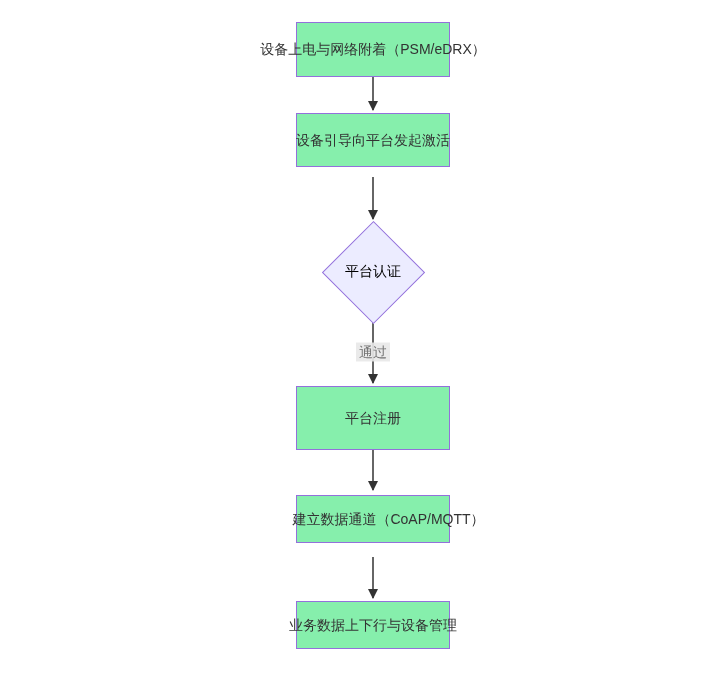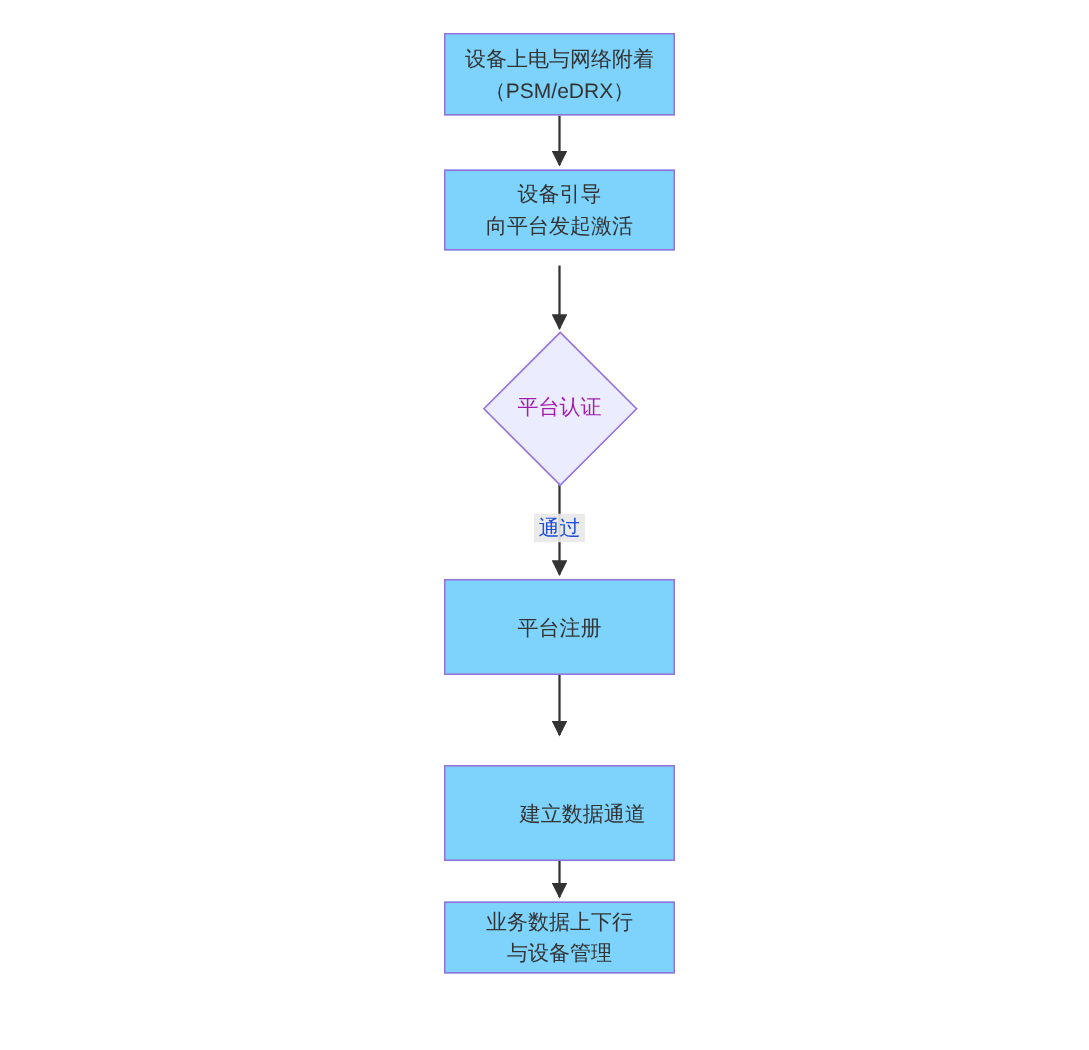--- a/index.html
+++ b/index.html
@@ -17,24 +17,24 @@
   }
   .edge-layer {
     position: absolute;
     left: 0;
     top: 0;
     pointer-events: none;
   }
   .node.rect {
     position: absolute;
     box-sizing: border-box;
-    background: #7dd3fc;
+    background: #86efac;
     border: 1px solid #9370DB;
     display: flex;
-    flex-direction: column;
+    flex-direction: row;
     align-items: center;
     justify-content: center;
     text-align: center;
     color: #333333;
     font-size: 14px;
     line-height: 21px;
     width: 154px;
   }
   .node .line {
     display: block;
@@ -53,40 +53,40 @@
     left: 14px;
     top: 14px;
     width: 71px;
     height: 71px;
     background: #ECECFF;
     border: 1px solid #9370DB;
     transform: rotate(45deg);
   }
   .diamond-text {
     position: relative;
-    color: #a21caf;
+    color: #000000;
     font-size: 14px;
     white-space: nowrap;
   }
   .edge-label {
     position: absolute;
     transform: translate(-50%, -50%);
     background: rgba(232, 232, 232, 0.9);
-    color: #1d4ed8;
+    color: #737373;
     font-size: 14px;
     line-height: 17px;
     padding: 1px 3px;
     white-space: nowrap;
   }
   
   #n-power    { left: 296px; top: 22px;  height: 55px; }
   #n-boot     { left: 296px; top: 113px; height: 54px; }
   #n-auth     { left: 323px; top: 222px; }
   #n-register { left: 296px; top: 386px; height: 64px; gap: 30px; }
-  #n-channel  { left: 296px; top: 510px; height: 64px; padding-left: 31px; }
+  #n-channel  { left: 296px; top: 495px; height: 48px; padding-left: 31px; }
   #n-business { left: 296px; top: 601px; height: 48px; justify-content: center; }
   #lbl-pass   { left: 373px; top: 352px; }
 </style>
 </head>
 <body>
 
 <div class="canvas">
 
   <svg class="edge-layer" width="726" height="700" viewBox="0 0 726 700" xmlns="http://www.w3.org/2000/svg">
     <defs>
@@ -117,20 +117,21 @@
   </div>
 
   <div class="edge-label" id="lbl-pass">通过</div>
 
   <div class="node rect" id="n-register">
     <span class="line">平台注册</span>
   </div>
 
   <div class="node rect" id="n-channel">
     <span class="line">建立数据通道</span>
+    <span class="line">（CoAP/MQTT）</span>
   </div>
 
   <div class="node rect" id="n-business">
     <span class="line">业务数据上下行</span>
     <span class="line">与设备管理</span>
   </div>
 
 </div>
 
 </body></html>

